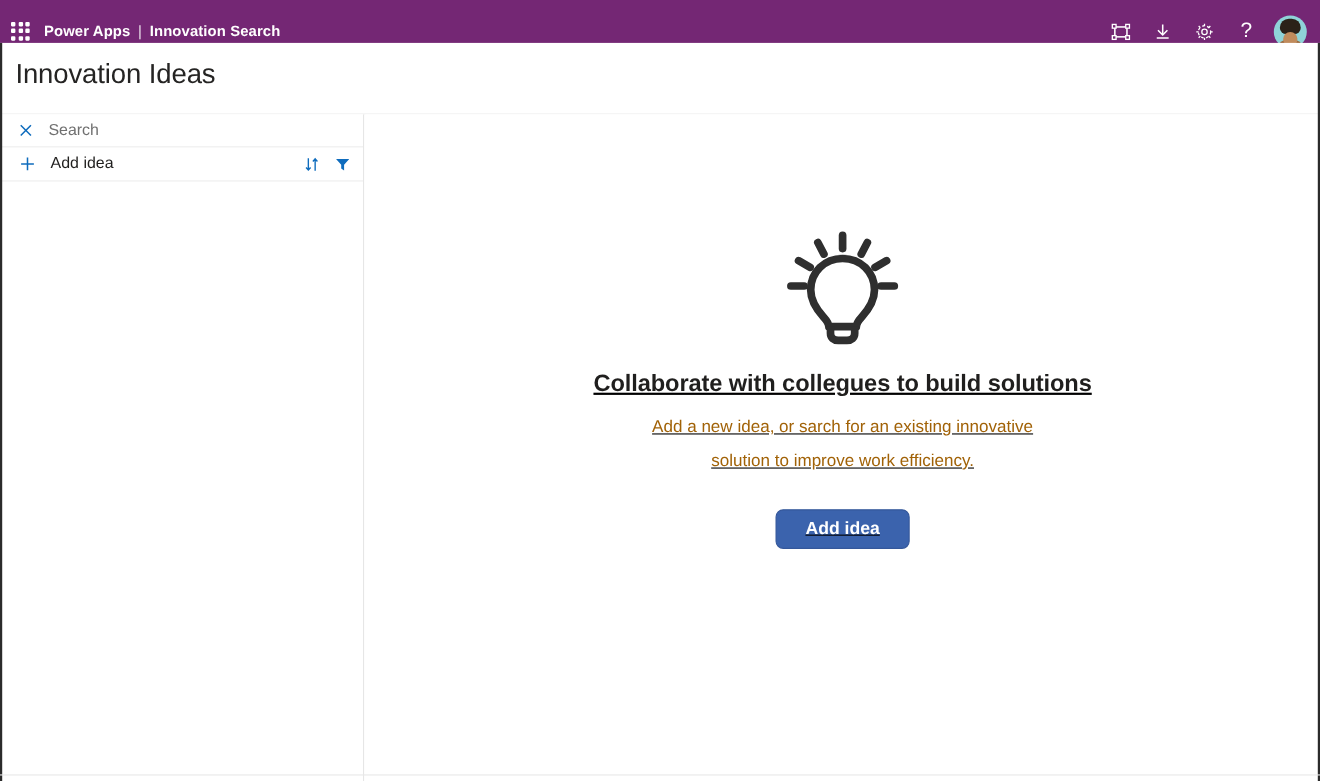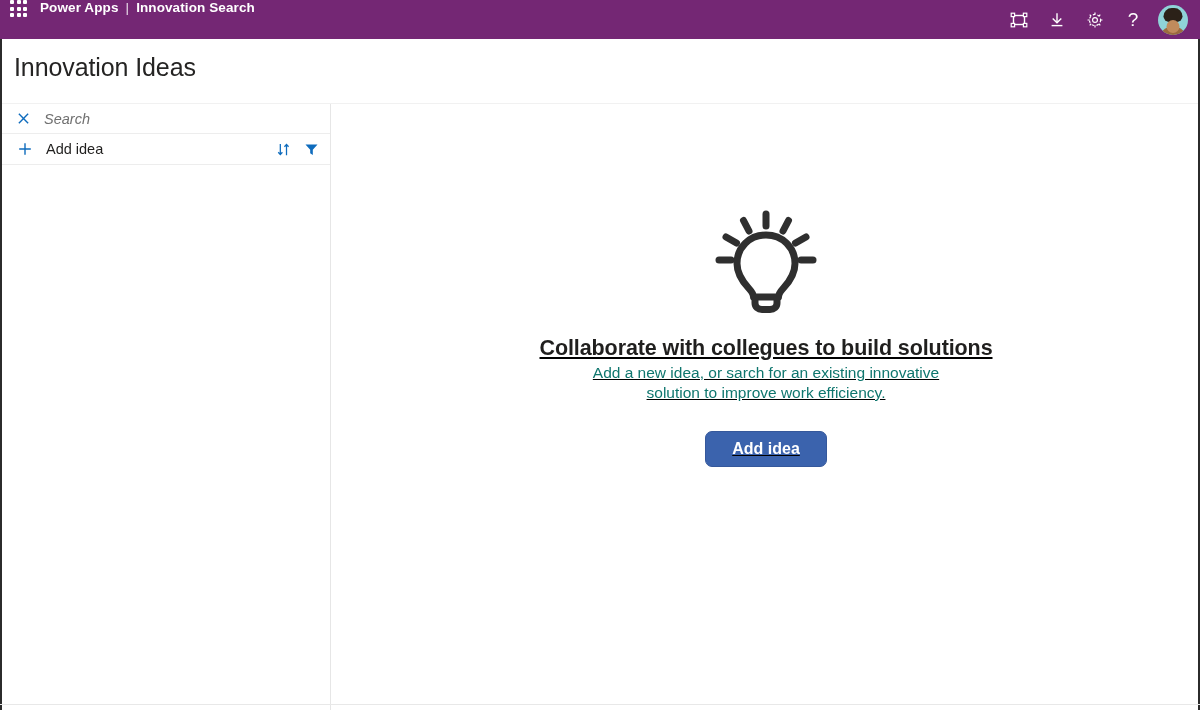--- a/index.html
+++ b/index.html
@@ -19,21 +19,21 @@
     background: #ffffff;
   }
 
   
   .topbar {
     position: absolute;
     left: 0; top: 0;
     width: 1200px; height: 57px;
     background: #742774;
     display: flex;
-    align-items: flex-start;
+    align-items: center;
     color: #ffffff;
   }
   .waffle {
     width: 18px; height: 18px;
     margin-left: 10px; margin-right: 12px;
     display: grid;
     grid-template-columns: repeat(3, 1fr);
     grid-template-rows: repeat(3, 1fr);
     gap: 2px;
     cursor: pointer;
@@ -157,21 +157,20 @@
   .search-input {
     border: 0;
     outline: 0;
     background: transparent;
     font-family: "Liberation Sans", sans-serif;
     font-size: 14.5px;
     color: #323130;
     margin-left: 14px;
     width: 240px;
     padding: 0;
-    font-style: italic;
   }
   .search-input::placeholder { color: #707070; opacity: 1; }
 
   .add-row {
     position: relative;
     height: 31px;
     border-bottom: 1px solid #ededed;
     display: flex;
     align-items: center;
     padding-left: 17px;
@@ -235,24 +234,24 @@
     margin-bottom: 22px;
   }
   .empty-title {
     font-size: 21.5px;
     font-weight: bold;
     color: #201f1e;
     text-align: center;
     letter-spacing: -0.1px;
   }
   .empty-sub {
-    margin-top: 2px;
+    margin-top: 12px;
     font-size: 15.5px;
-    line-height: 20px;
-    color: #0f766e;
+    line-height: 31px;
+    color: #a16207;
     text-align: center;
     max-width: 400px;
   }
   .primary-btn {
     margin-top: 28px;
     background: #3b63ad;
     color: #ffffff;
     border: 1px solid #35589b;
     border-radius: 7px;
     font-family: "Liberation Sans", sans-serif;

